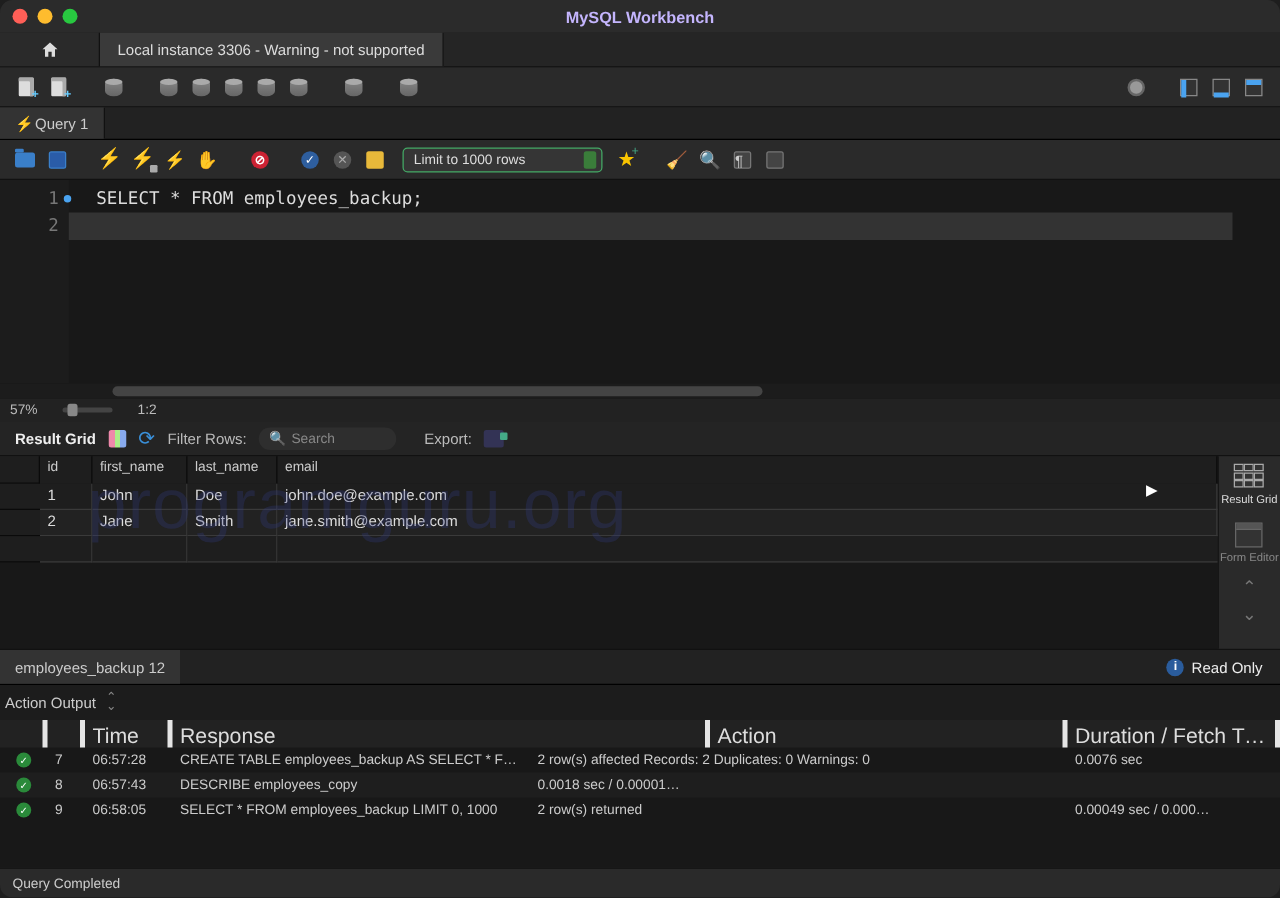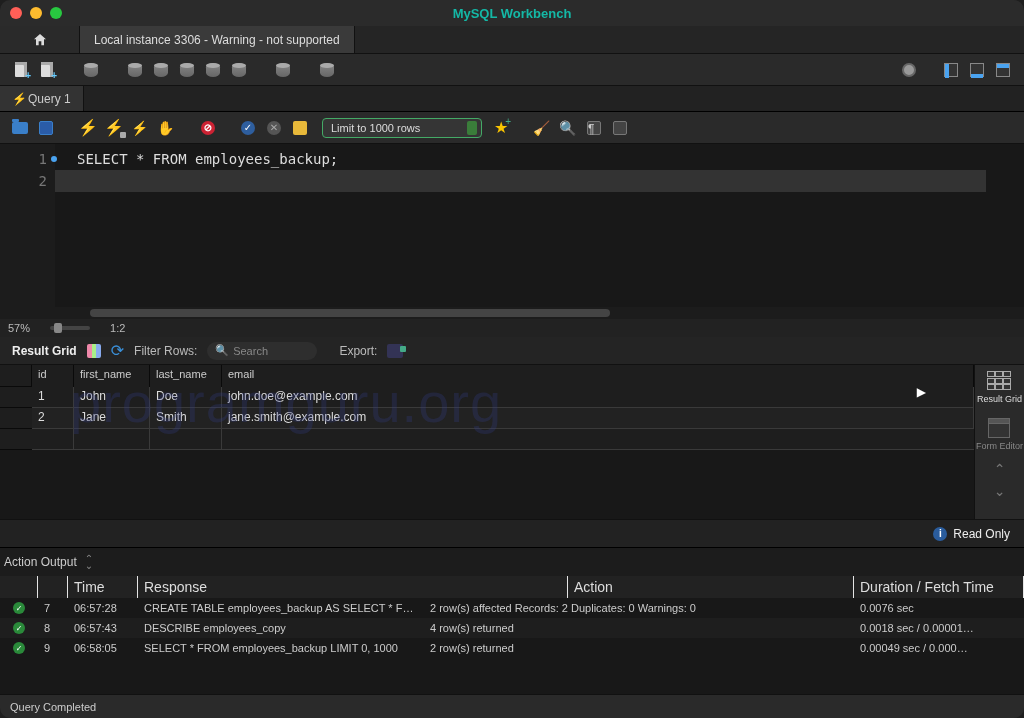--- a/index.html
+++ b/index.html
@@ -24,21 +24,21 @@
     padding: 0 10px;
     position: relative;
   }
   .traffic { display: flex; gap: 8px; }
   .tl { width: 12px; height: 12px; border-radius: 50%; }
   .tl.red { background: #ff5f57; }
   .tl.yel { background: #febc2e; }
   .tl.grn { background: #28c840; }
   .titlebar .title {
     position: absolute; left: 0; right: 0; text-align: center;
-    font-weight: 600; font-size: 13px; color: #14b8a6;
+    font-weight: 600; font-size: 13px; color: #c4b5fd;
   }
   
   .tabsrow {
     height: 28px;
     background: #252525;
     display: flex;
     align-items: stretch;
     border-bottom: 1px solid #111;
   }
   .hometab {
@@ -266,21 +266,21 @@
   .readonly{margin-left:auto;margin-right:14px;display:flex;align-items:center;gap:6px;font-size:12px;color:#eee;}
   .infocircle{width:14px;height:14px;border-radius:50%;background:#2a5c9c;color:#fff;display:flex;align-items:center;justify-content:center;font-size:10px;font-weight:bold;}
   
   .outputhead{
     height:28px;background:#1c1c1c;display:flex;align-items:center;
     padding:0 4px;font-size:12px;
   }
   .outputhead .arrows{margin-left:8px;color:#888;font-size:10px;line-height:0.7;}
   .outtable{display:flex;flex-direction:column;background:#181818;flex:1;}
   .outhead{display:flex;height:22px;background:#222;}
-  .outhead .ocell{padding:3px 6px;font-size:14px;color:#ddd;border-right:1px solid #e5e5e5;}
+  .outhead .ocell{padding:3px 6px;font-size:17px;color:#ddd;border-right:4px solid #e5e5e5;}
   .orow{display:flex;height:20px;align-items:center;font-size:11px;}
   .orow.alt{background:#1e1e1e;}
   .ocell{padding:2px 6px;overflow:hidden;text-overflow:ellipsis;white-space:nowrap;}
   .oc-stat{width:38px;display:flex;align-items:center;justify-content:center;}
   .oc-num{width:30px;}
   .oc-time{width:70px;}
   .oc-action{width:286px;}
   .oc-resp{width:430px;}
   .oc-dur{flex:1;}
   .okdot{width:12px;height:12px;border-radius:50%;background:#2a8a3a;display:flex;align-items:center;justify-content:center;color:#fff;font-size:8px;}
@@ -498,20 +498,23 @@
     <div class="item">
       <div class="formico2"></div>
       <div>Form Editor</div>
     </div>
     <div class="updown">⌃</div>
     <div class="updown">⌄</div>
   </div>
 </div>
 
 <div class="resfooter">
+  <div class="restab">
+    <span>employees_backup 12</span>
+  </div>
   <div class="readonly">
     <div class="infocircle">i</div>
     <span>Read Only</span>
   </div>
 </div>
 
 <div class="outputhead">
   <span>Action Output</span>
   <span class="arrows">⌃<br>⌄</span>
 </div>
@@ -535,21 +538,20 @@
     <div class="ocell oc-resp">2 row(s) affected Records: 2  Duplicates: 0  Warnings: 0</div>
     <div class="ocell oc-dur">0.0076 sec</div>
   </div>
   <div class="orow alt">
     <div class="ocell oc-stat">
         <div class="okdot">✓</div>
       </div>
     <div class="ocell oc-num">8</div>
     <div class="ocell oc-time">06:57:43</div>
     <div class="ocell oc-action">DESCRIBE employees_copy</div>
-    <div class="ocell oc-resp">4 row(s) returned</div>
     <div class="ocell oc-dur">0.0018 sec / 0.00001…</div>
   </div>
   <div class="orow">
     <div class="ocell oc-stat">
         <div class="okdot">✓</div>
       </div>
     <div class="ocell oc-num">9</div>
     <div class="ocell oc-time">06:58:05</div>
     <div class="ocell oc-action">SELECT * FROM employees_backup LIMIT 0, 1000</div>
     <div class="ocell oc-resp">2 row(s) returned</div>

